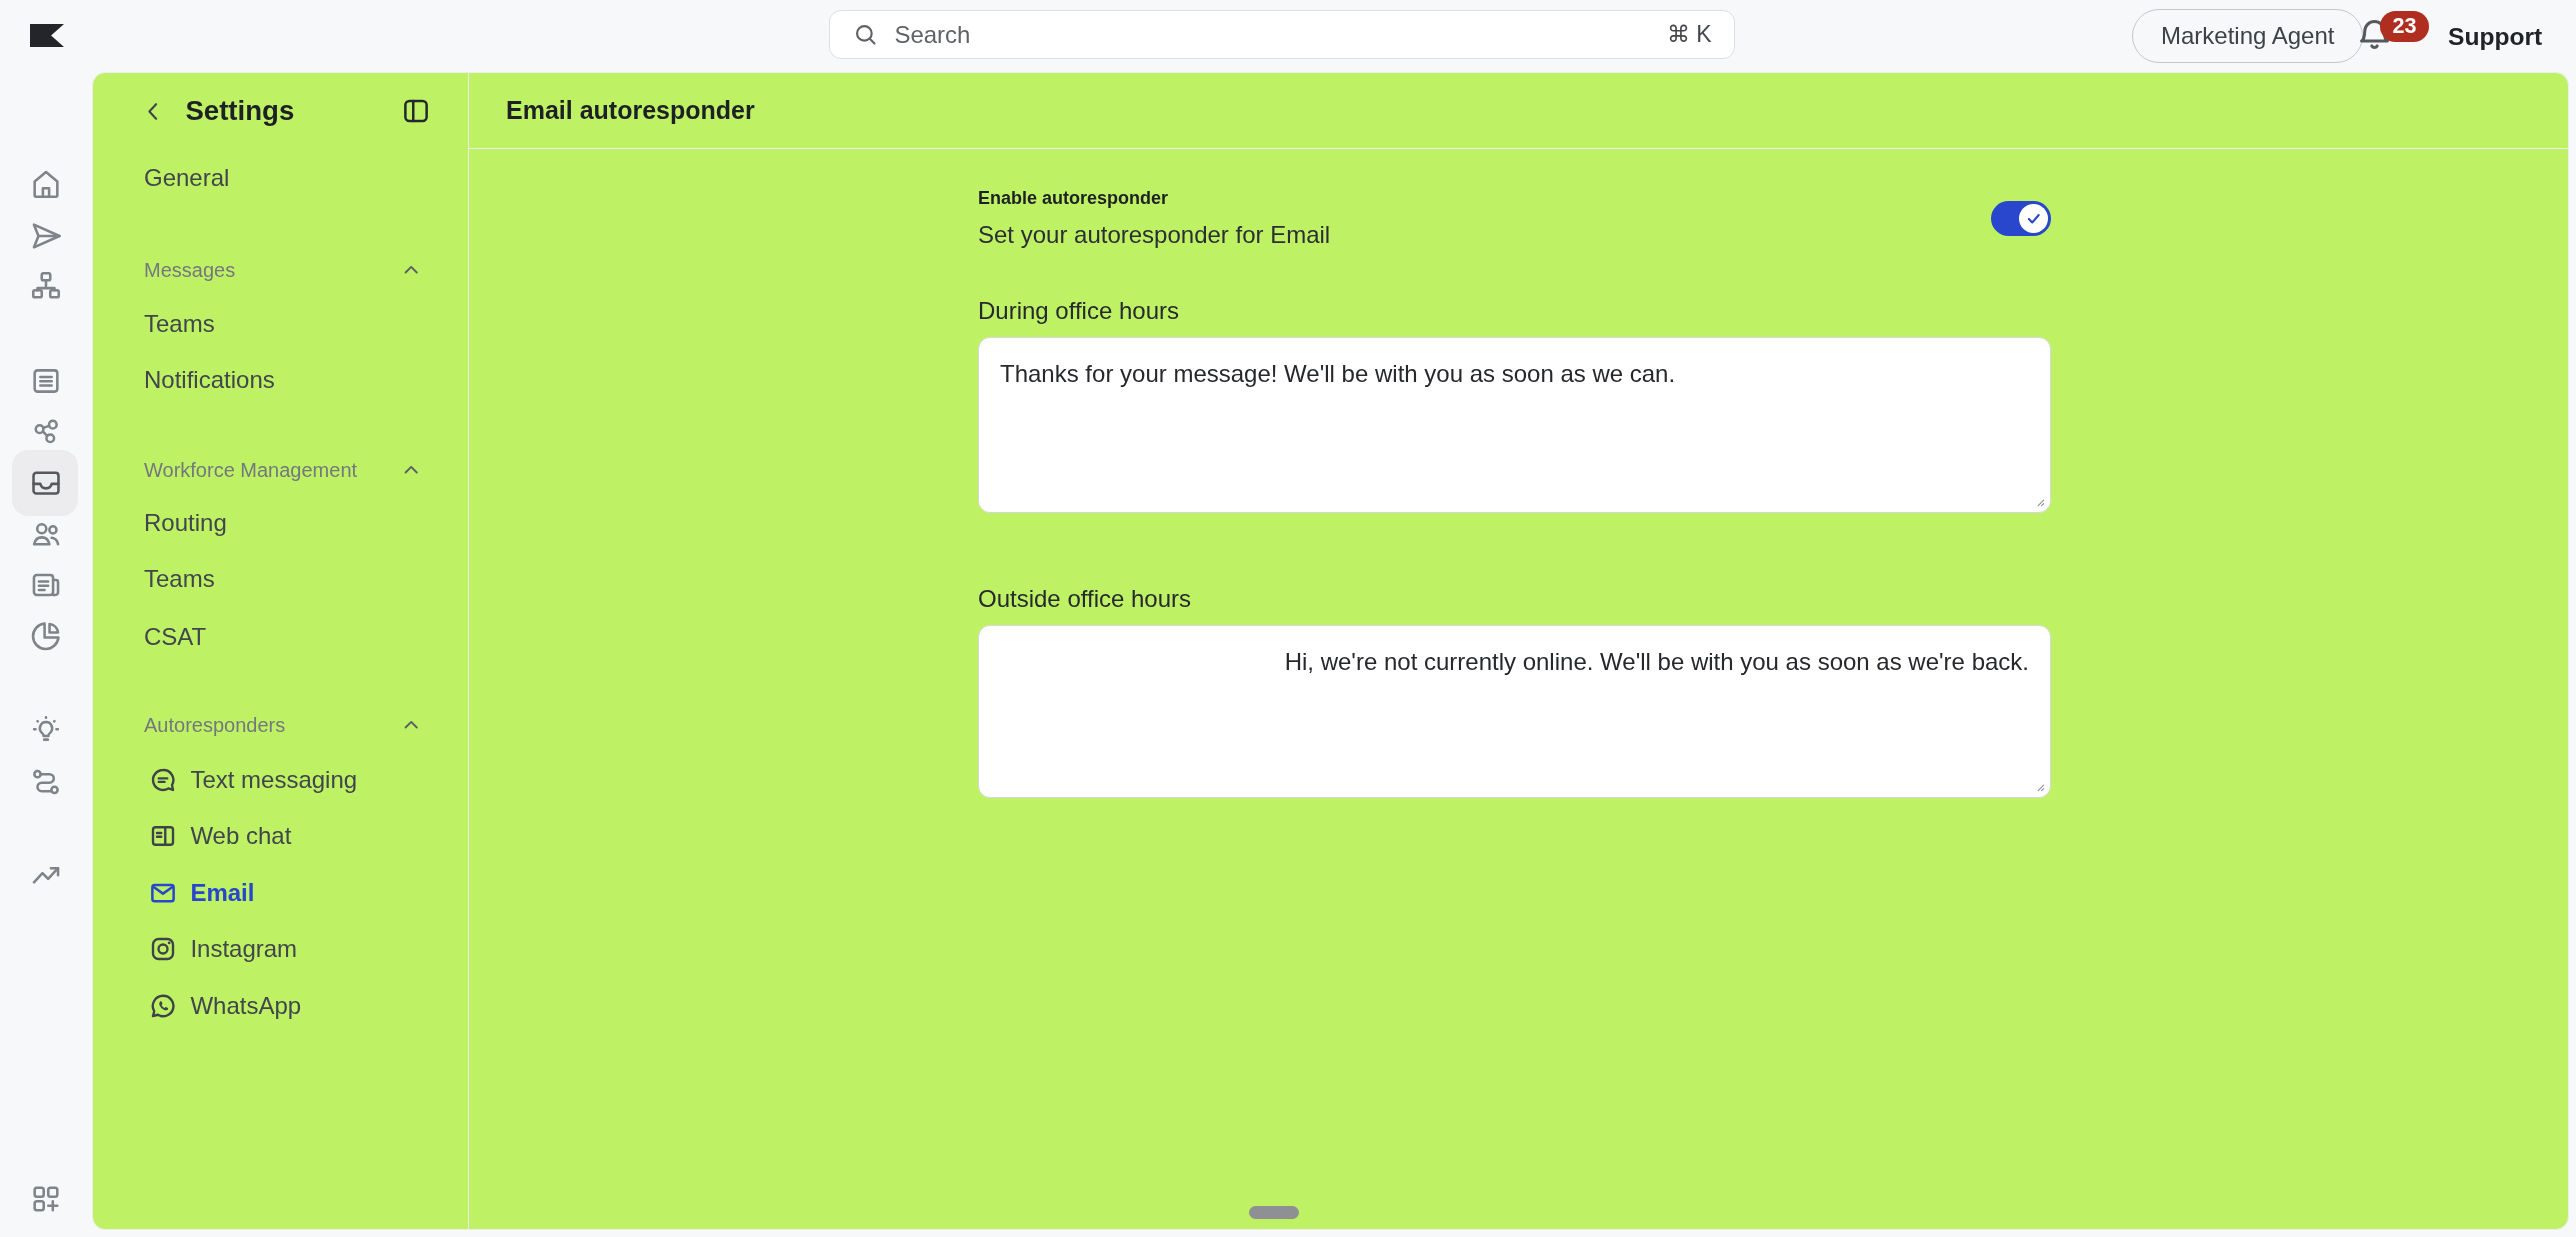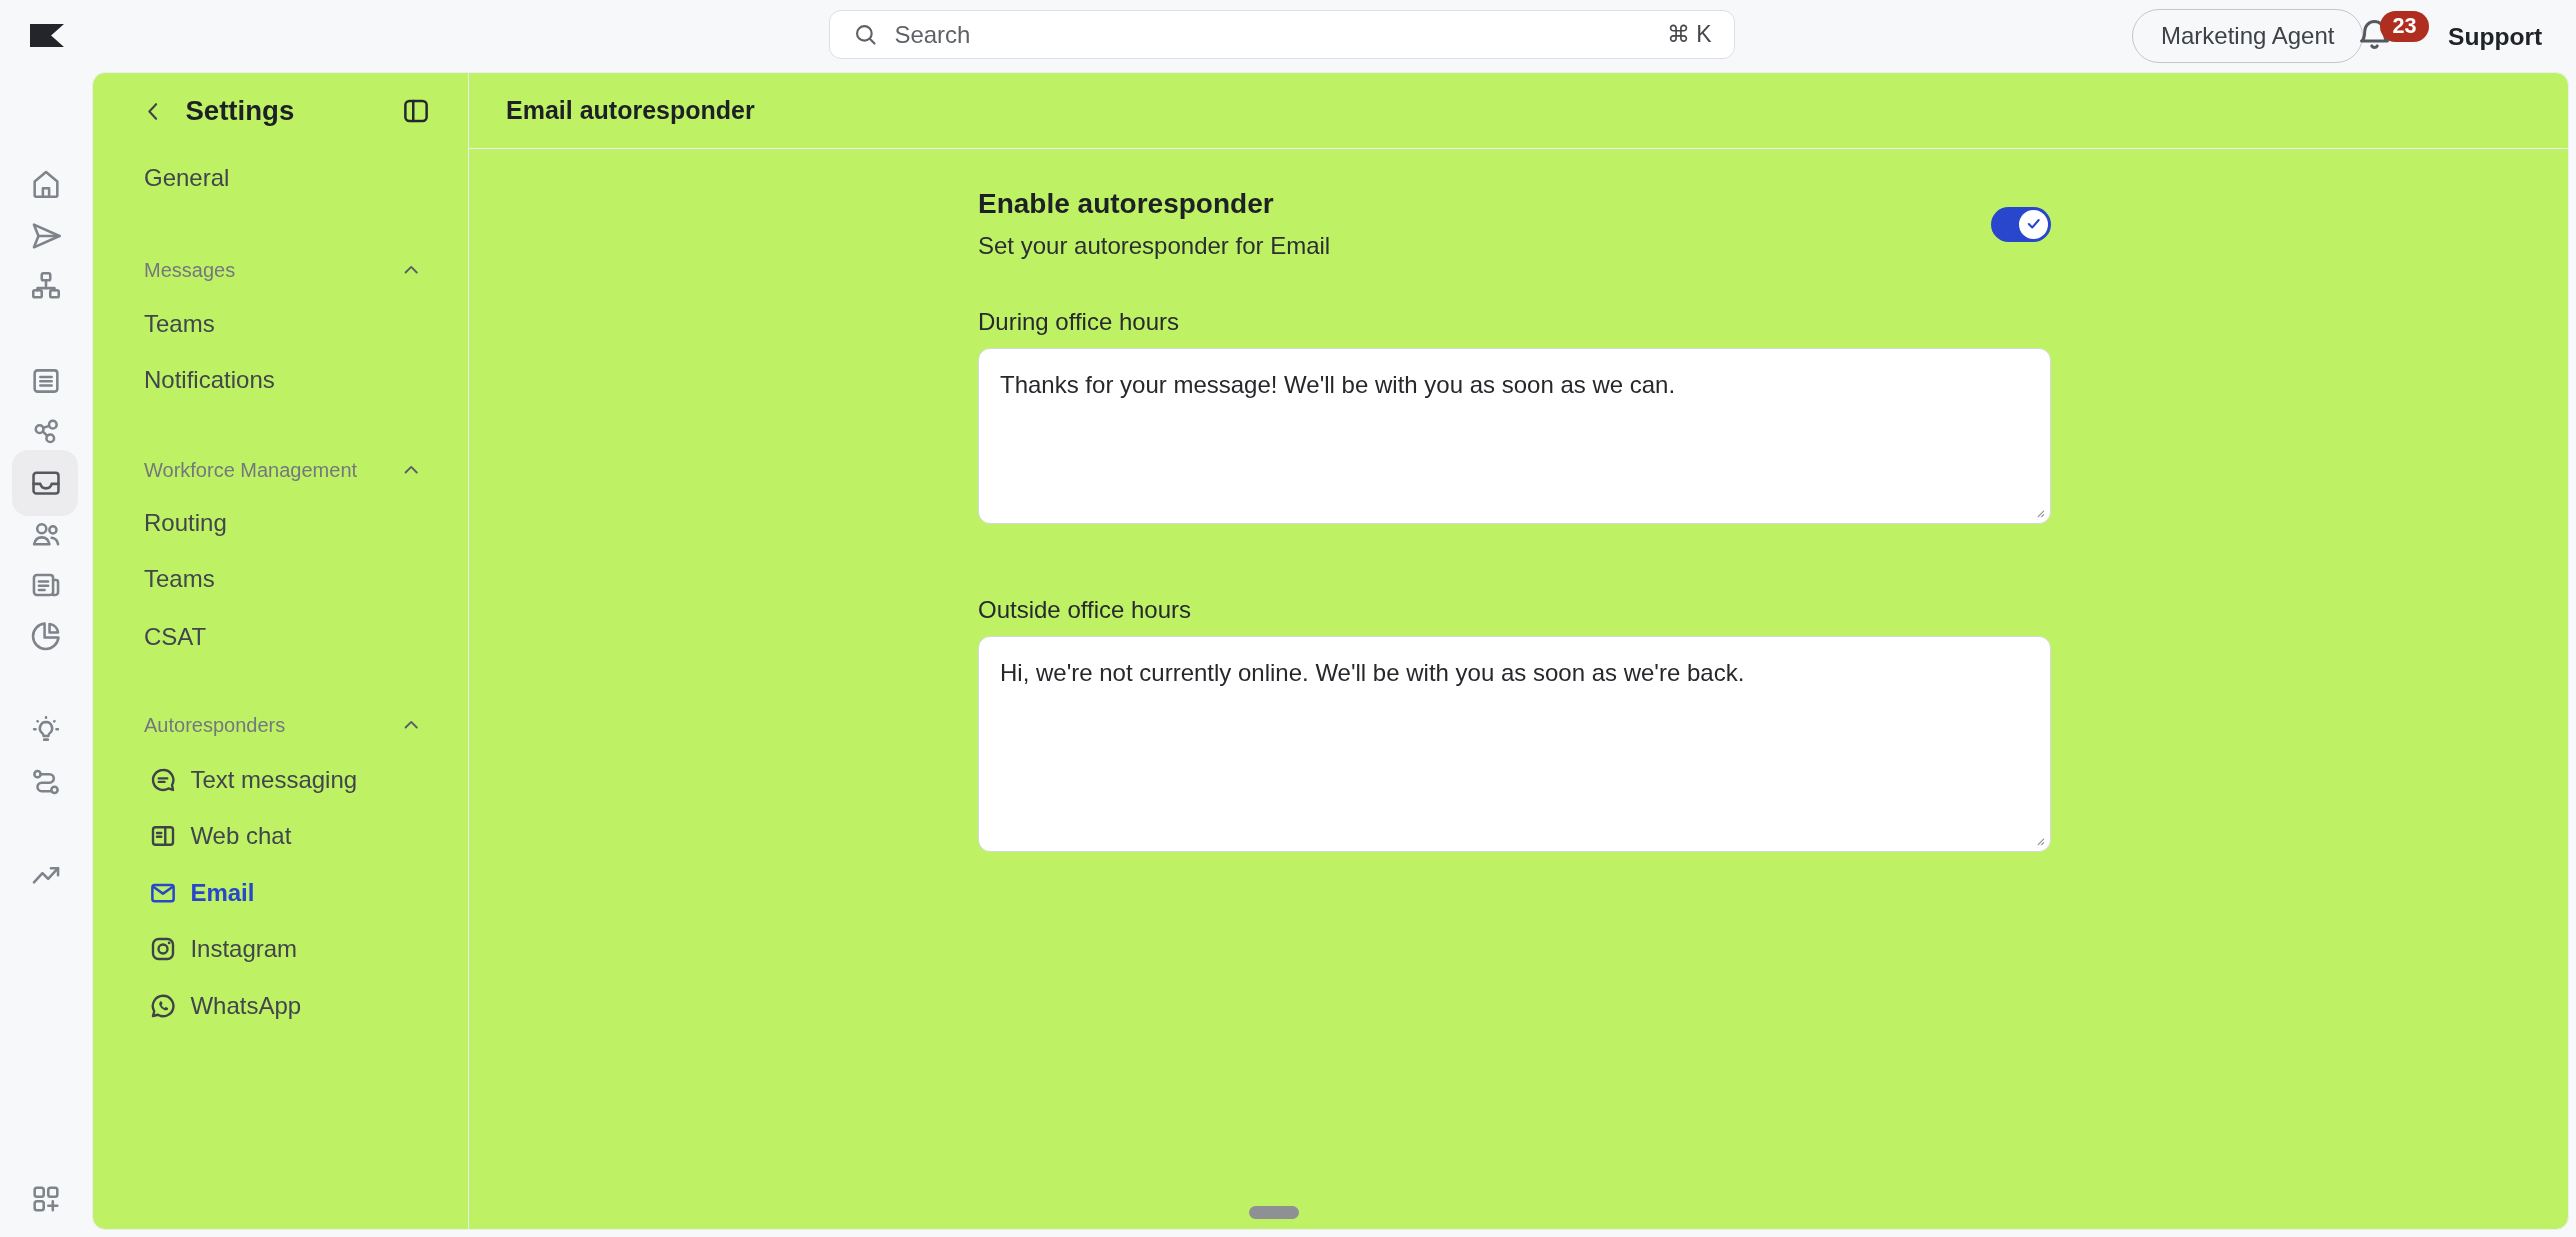--- a/index.html
+++ b/index.html
@@ -59,36 +59,36 @@
   .chico { width:30px; height:30px; margin-left:3.7px; margin-right:12.7px; color:#3f4349; flex:0 0 auto; }
   .nrow.active { color:#2847cc; font-weight:700; }
   .nrow.active .chico { color:#2847cc; }
 
   
   .main { position:absolute; left:376px; top:0; right:0; bottom:0; }
   .main-header { height:76px; border-bottom:0.7px solid #edeff2; display:flex; align-items:center; }
   .main-title { font-size:25px; font-weight:600; color:#1d2025; margin-left:37px; }
   .content { position:absolute; left:509px; top:76px; width:1073px; }
   .enable-row { display:flex; justify-content:space-between; align-items:center; margin-top:39px; }
-  .enable-title { font-size:28px; font-weight:600; color:#1d2025; }
+  .enable-title { font-size:18px; font-weight:600; color:#1d2025; }
   .enable-sub { font-size:24px; color:#2b2e33; margin-top:12px; }
   .toggle { position:relative; width:60px; height:35px; border-radius:18px; background:#2847cc;
             cursor:pointer; flex:0 0 auto; }
   .knob { position:absolute; right:3px; top:3px; width:29px; height:29px; border-radius:50%;
           background:#fff; display:flex; align-items:center; justify-content:center; }
   .knob svg { width:19.4px; height:19.4px; color:#2847cc; }
   .field-label { font-size:24px; color:#26292e; }
   .lbl1 { margin-top:48px; }
   .lbl2 { margin-top:72px; }
   .tawrap { position:relative; margin-top:12px; }
   textarea { width:1073px; border:1.5px solid #d4d7db; border-radius:12px; background:#fff;
              padding:19.4px 21px; font:24px/1.4 "Liberation Sans","DejaVu Sans",sans-serif;
              color:#26282c; resize:none; outline:none; display:block; }
   .ta1 { height:176px; }
-  .ta2 { height:216px; }
+  .ta2 { height:173px;text-align:right; }
   .resize-handle { position:absolute; right:4.5px; bottom:4.5px; width:16.4px; height:16.4px; color:#8a8d92;
                    pointer-events:none; }
 
   .drag-handle { position:absolute; left:1156px; bottom:9.7px; width:50px; height:12.7px;
                  border-radius:6.7px; background:#8f9094; cursor:grab; }
 </style>
 </head>
 <body>
 
 <div class="topbar">

